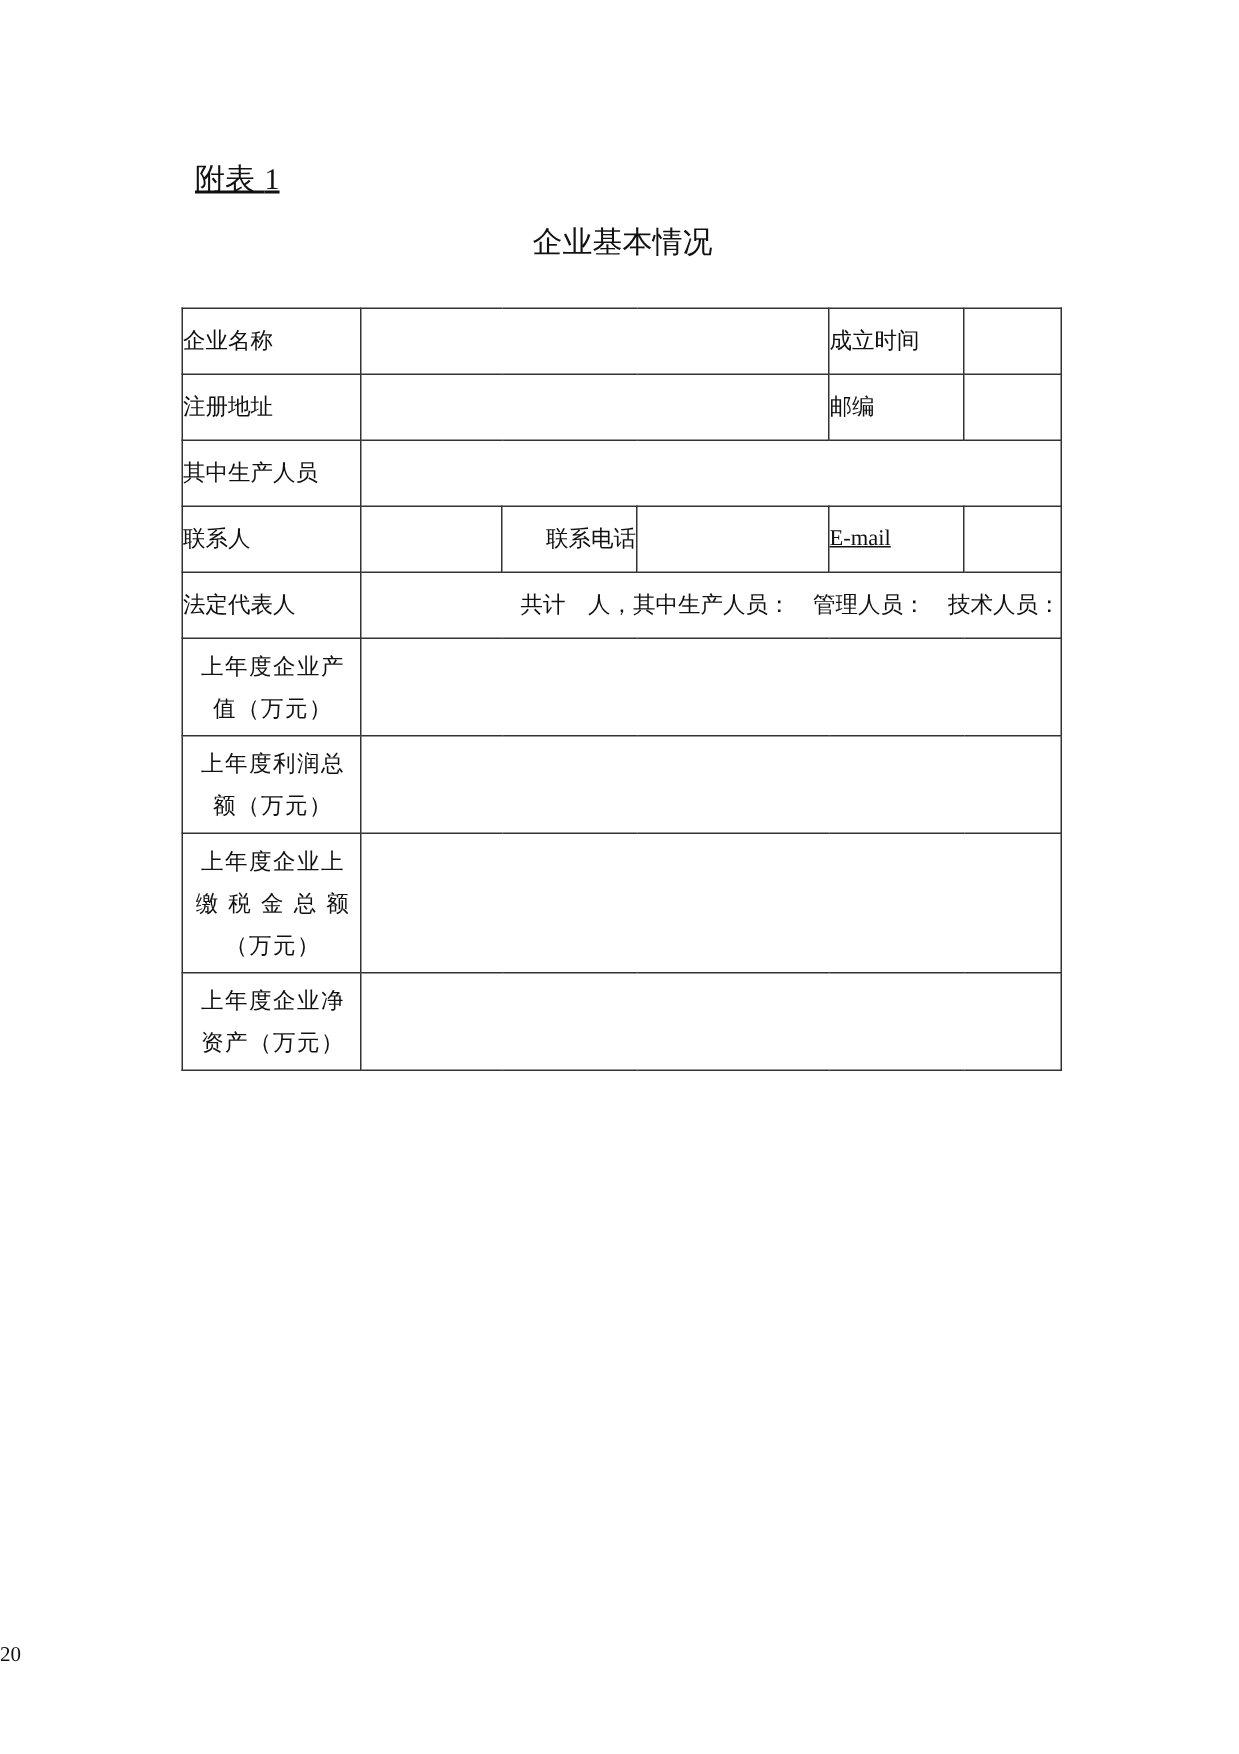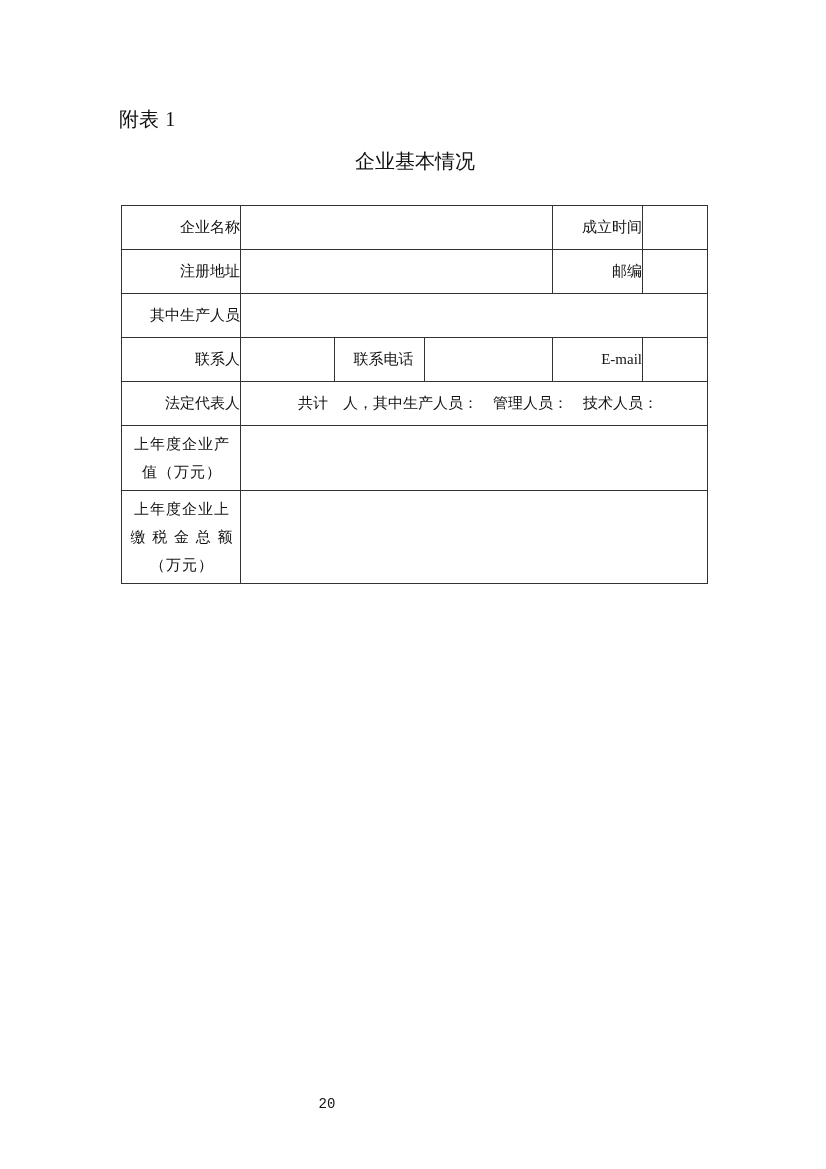--- a/index.html
+++ b/index.html
@@ -1,26 +1,26 @@
 <!DOCTYPE html>
 <html><head>
 <meta charset="utf-8">
 <style>
   html, body { margin:0; padding:0; background:#fff; }
   body { width:826px; height:1169px; position:relative; font-family:"DejaVu Serif","Liberation Serif",serif; color:#111; }
-  .appendix { position:absolute; left:119px; top:106px; font-size:20px; font-family:"DejaVu Sans","Liberation Sans",sans-serif; }
+  .appendix { position:absolute; left:130px; top:106px; font-size:20px; font-family:"DejaVu Sans","Liberation Sans",sans-serif;text-decoration:underline; }
   .appendix .num { font-family:"Liberation Serif",serif; }
   .title { position:absolute; left:0; width:826px; top:148px; text-align:center; font-size:20px; font-family:"DejaVu Sans","Liberation Sans",sans-serif; padding-left:2px; }
   table { position:absolute; left:121px; top:205px; border-collapse:collapse; table-layout:fixed; width:586px; }
   td { border:1.3px solid #333; font-size:15px; padding:0; vertical-align:middle; }
-  td.lbl { text-align:right; }
+  td.lbl { text-align:left; }
   td.multi { text-align:center; padding:4px 4px 4px 6px; line-height:28px; letter-spacing:1px; }
-  td.text { padding-left:8px; text-align:center; }
-  .email { font-family:"Liberation Serif",serif; }
-  .page-num { position:absolute; top:1096px; left:0; width:654px; text-align:center; font-size:14px; font-family:Liberation Mono, monospace; }
+  td.text { padding-left:8px; text-align:right; }
+  .email { font-family:"Liberation Serif",serif;text-decoration:underline; }
+  .page-num { position:absolute; top:1096px; left:0; width:654px; font-size:14px; font-family:Liberation Serif, serif; }
 </style>
 </head>
 <body>
 
 <div class="appendix">
   <span>附表</span>
   <span class="num">1</span>
 </div>
 <div class="title">企业基本情况</div>
 
@@ -62,24 +62,38 @@
     <td class="lbl">法定代表人</td>
     <td colspan="5" class="text">共计　人，其中生产人员：　管理人员：　技术人员：</td>
   </tr>
   <tr style="height:56px">
     <td class="multi">
           <div>上年度企业产</div>
           <div>值（万元）</div>
         </td>
     <td colspan="5"></td>
   </tr>
+  <tr style="height:56px">
+    <td class="multi">
+          <div>上年度利润总</div>
+          <div>额（万元）</div>
+        </td>
+    <td colspan="5"></td>
+  </tr>
   <tr style="height:85px">
     <td class="multi">
           <div>上年度企业上</div>
           <div>缴 税 金 总 额</div>
           <div>（万元）</div>
+        </td>
+    <td colspan="5"></td>
+  </tr>
+  <tr style="height:56px">
+    <td class="multi">
+          <div>上年度企业净</div>
+          <div>资产（万元）</div>
         </td>
     <td colspan="5"></td>
   </tr>
 </tbody>
   </table>
 
 <div class="page-num">20</div>
 
 </body></html>

